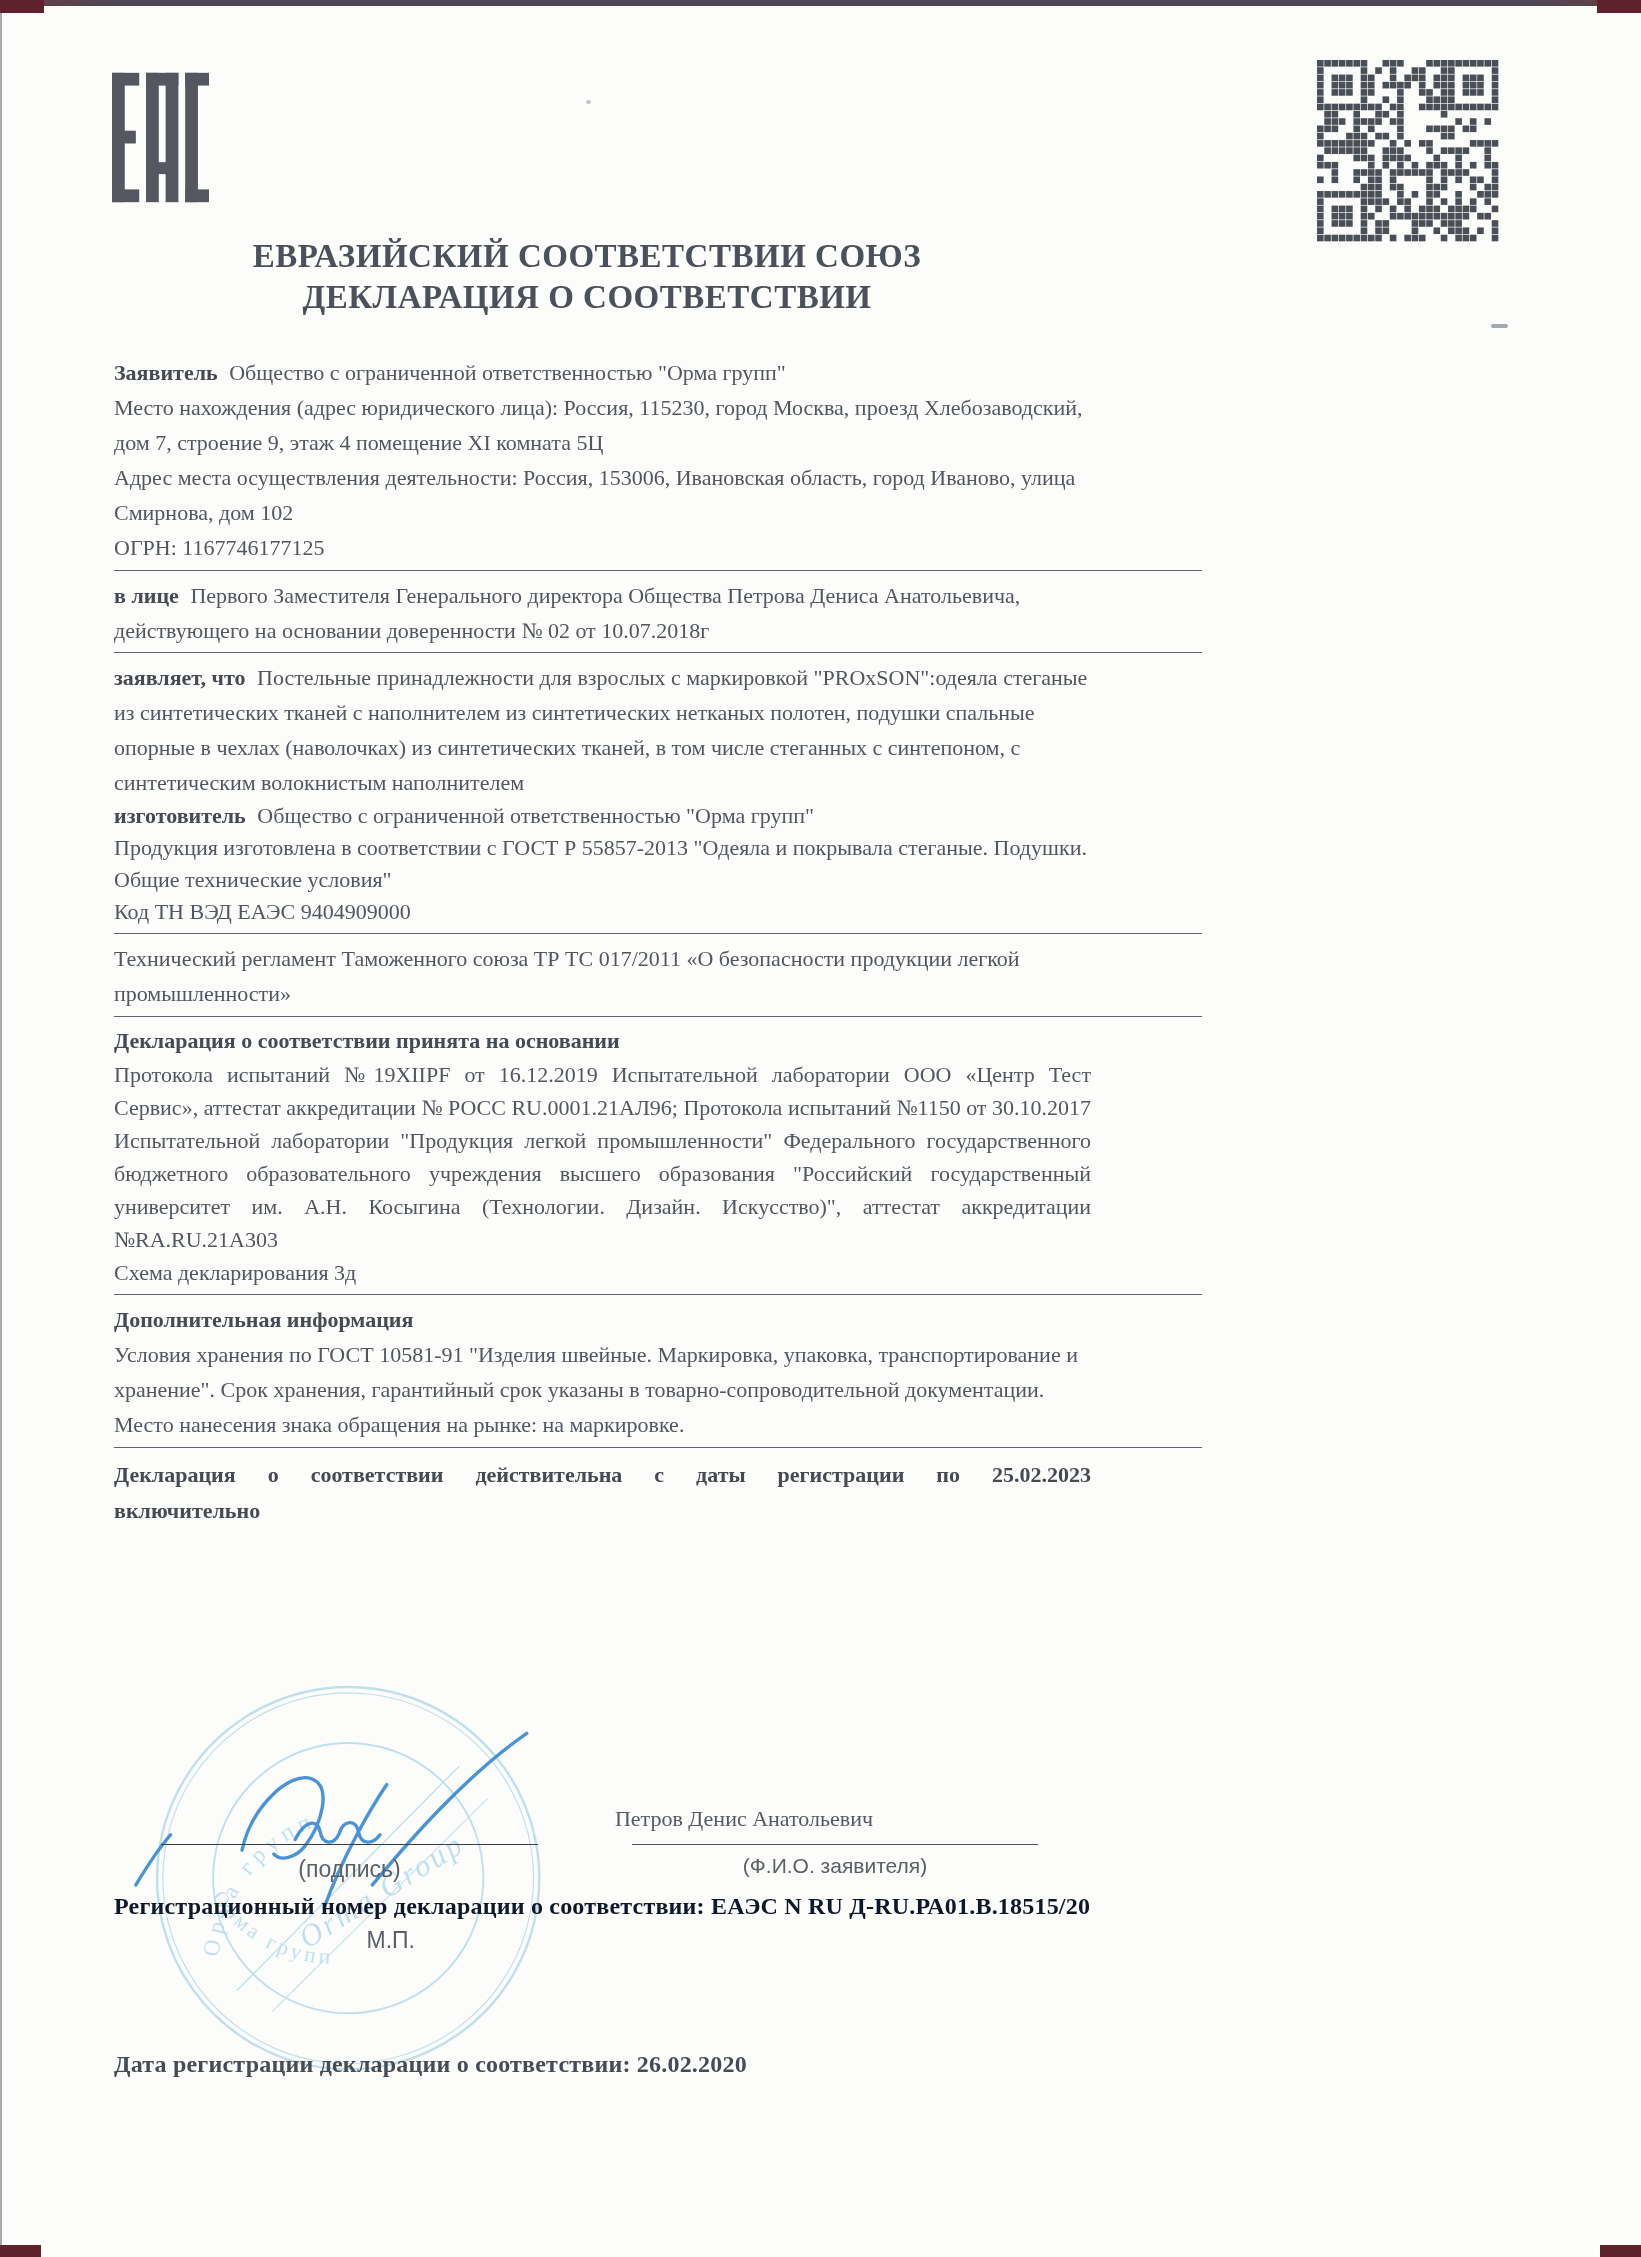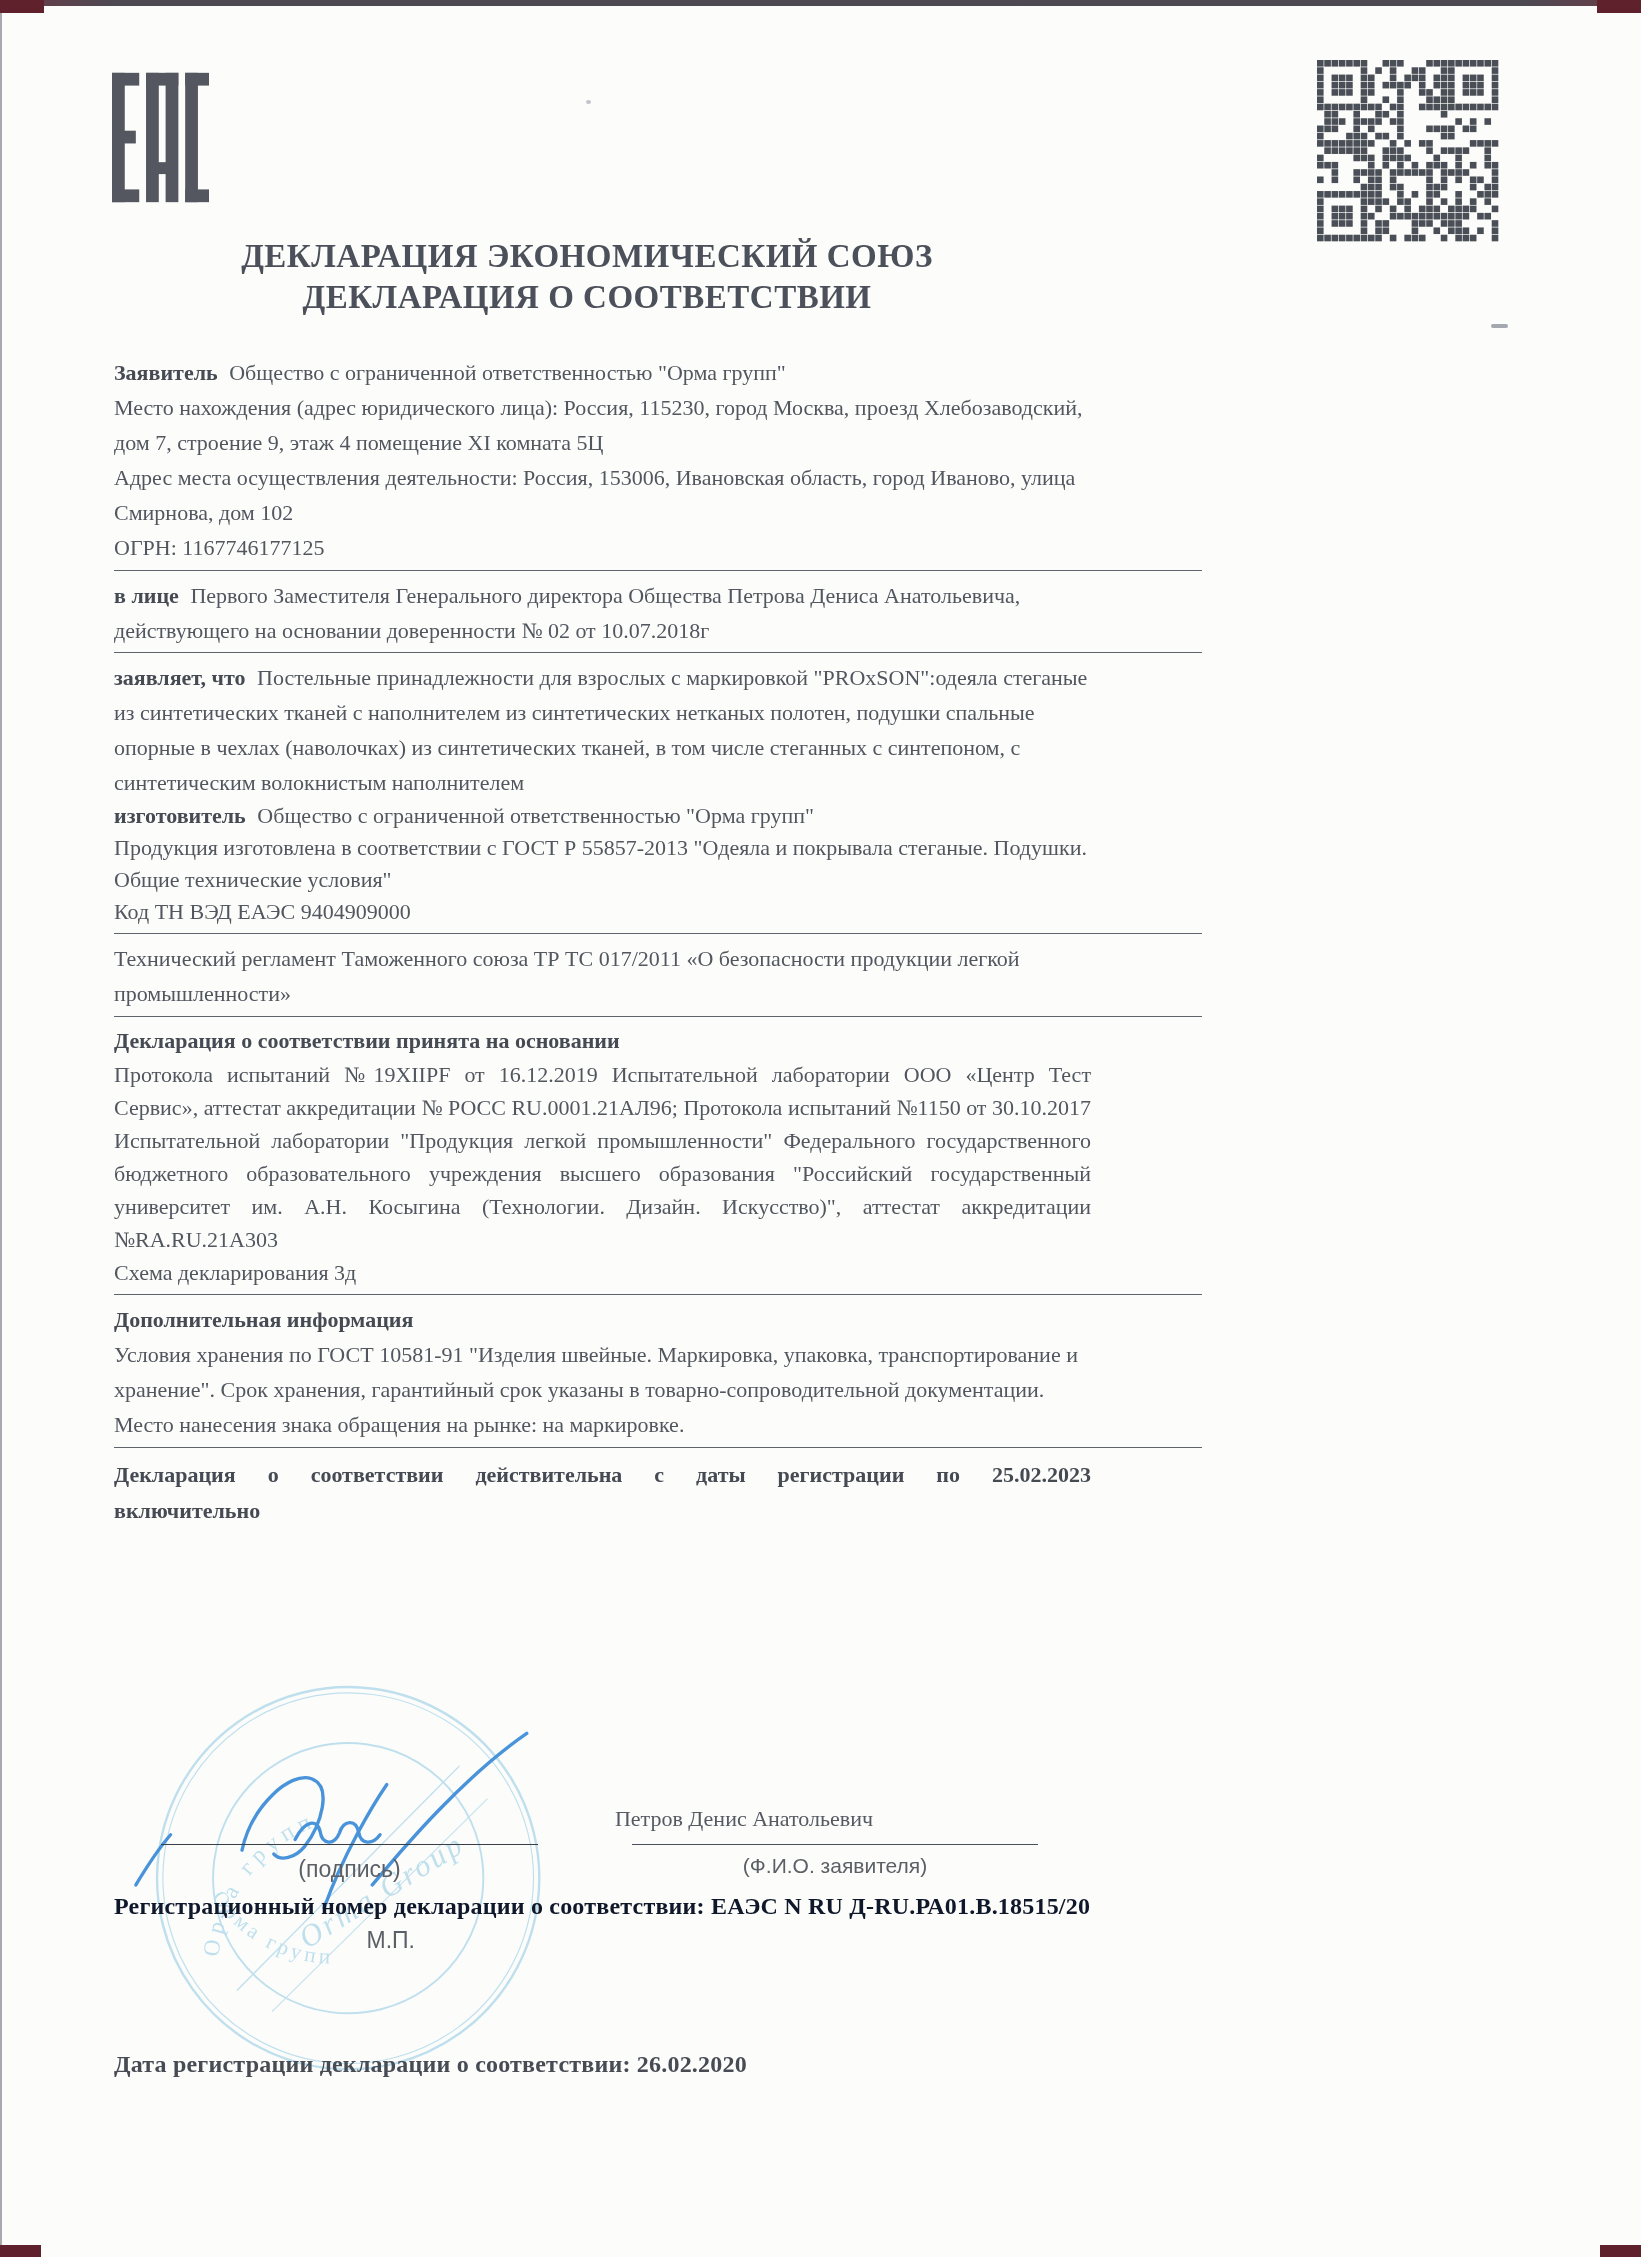--- a/index.html
+++ b/index.html
@@ -437,21 +437,21 @@
         <rect x="105.0" y="180.0" width="6.8" height="6.8"></rect>
         <rect x="127.5" y="180.0" width="6.8" height="6.8"></rect>
         <rect x="142.5" y="180.0" width="6.8" height="6.8"></rect>
         <rect x="150.0" y="180.0" width="6.8" height="6.8"></rect>
         <rect x="157.5" y="180.0" width="6.8" height="6.8"></rect>
         <rect x="180.0" y="180.0" width="6.8" height="6.8"></rect>
       </g>
     </svg>
 
   <div class="title">
-    <div>ДЕКЛАРАЦИЯ ЭКОНОМИЧЕСКИЙ СОЮЗ</div>
+    <div>ЕВРАЗИЙСКИЙ СООТВЕТСТВИИ СОЮЗ</div>
     <div>ДЕКЛАРАЦИЯ О СООТВЕТСТВИИ</div>
   </div>
 
   <div class="content">
 
     <div>
       <p><span class="lbl">Заявитель</span><span>Общество с ограниченной ответственностью "Орма групп"</span></p>
       <p>Место нахождения (адрес юридического лица): Россия, 115230, город Москва, проезд Хлебозаводский, дом 7, строение 9, этаж 4 помещение XI комната 5Ц</p>
       <p>Адрес места осуществления деятельности: Россия, 153006, Ивановская область, город Иваново, улица Смирнова, дом 102</p>
       <p>ОГРН: 1167746177125</p>

